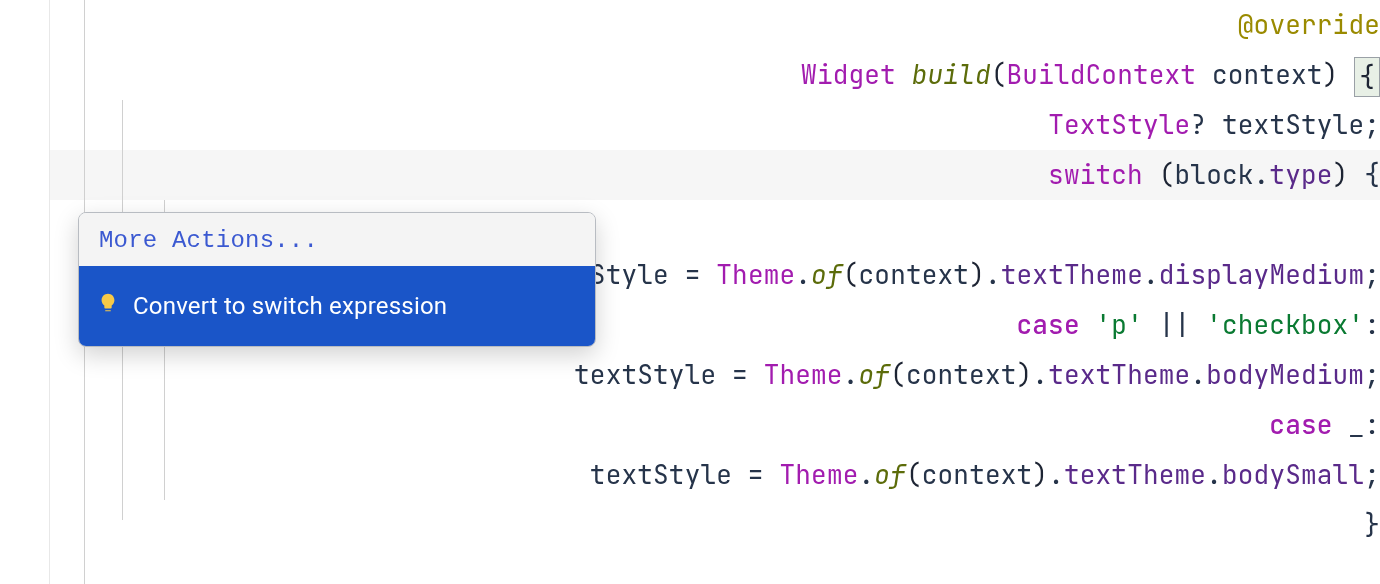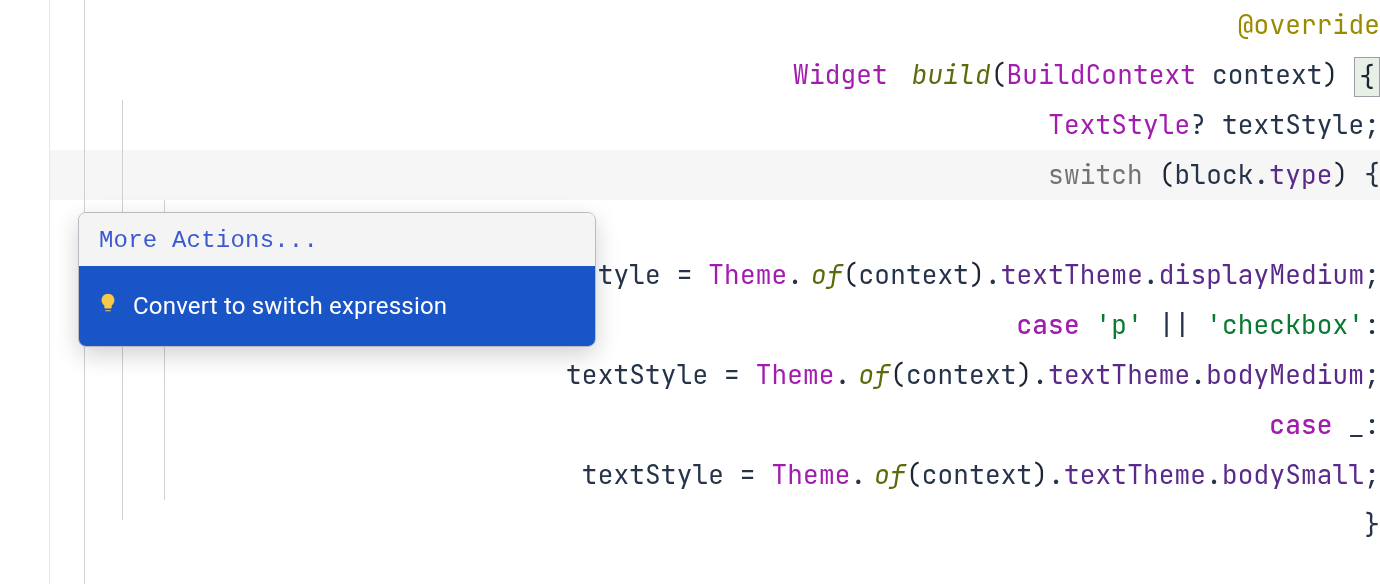--- a/index.html
+++ b/index.html
@@ -55,24 +55,24 @@
     height: 50px;
     background: #f6f6f6;
     z-index: 0;
   }
   .code .line { position: relative; z-index: 1; text-align: right; }
   .annot { color: #9a8a00; }
   .type { color: #a21caf; }
   .ident { color: #26344a; margin-top: 28px; }
   .paren { color: #1d2433; }
   .kw { color: #a21caf; font-weight: 500; }
-  .method { color: #5c6c0a; font-style: italic; margin-left: 8px; }
+  .method { color: #5c6c0a; font-style: italic; }
   .prop { color: #5a2a8a; }
   .str { color: #0a7a32; }
-  .switchkw { color: #737373; }
+  .switchkw { color: #a21caf; }
   .brace-box {
     display: inline-block;
     border: 1px solid #9aa0a6;
     background: #e8f0e6;
     padding: 0 4px;
     line-height: 38px;
     height: 40px;
     vertical-align: middle;
   }
   .guide {

